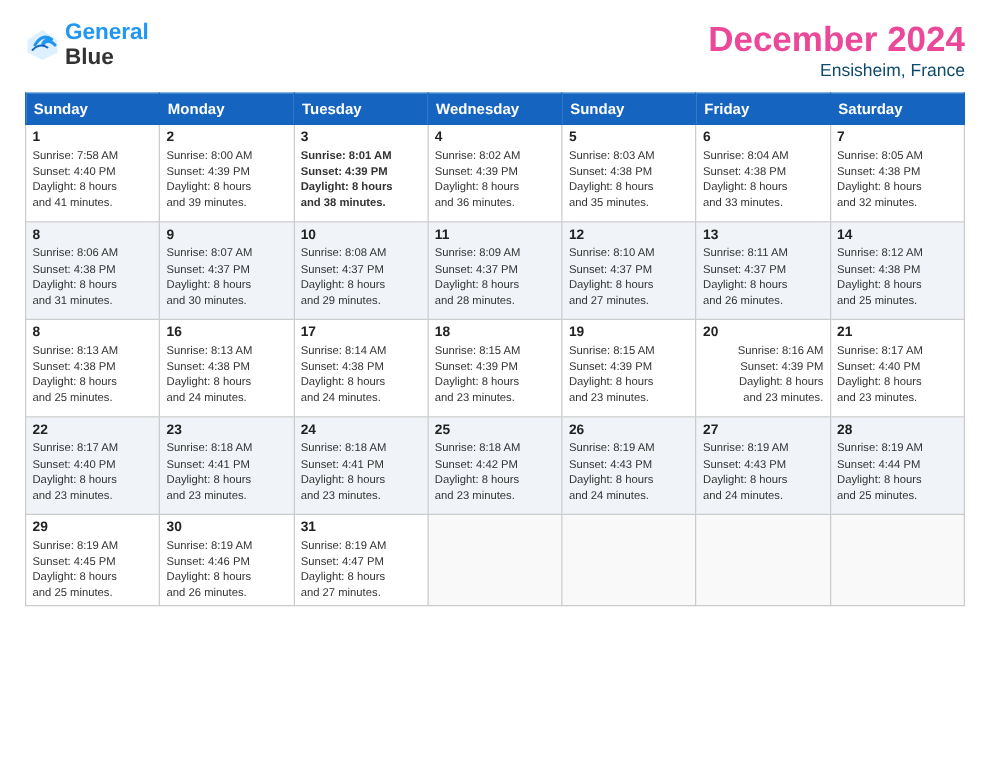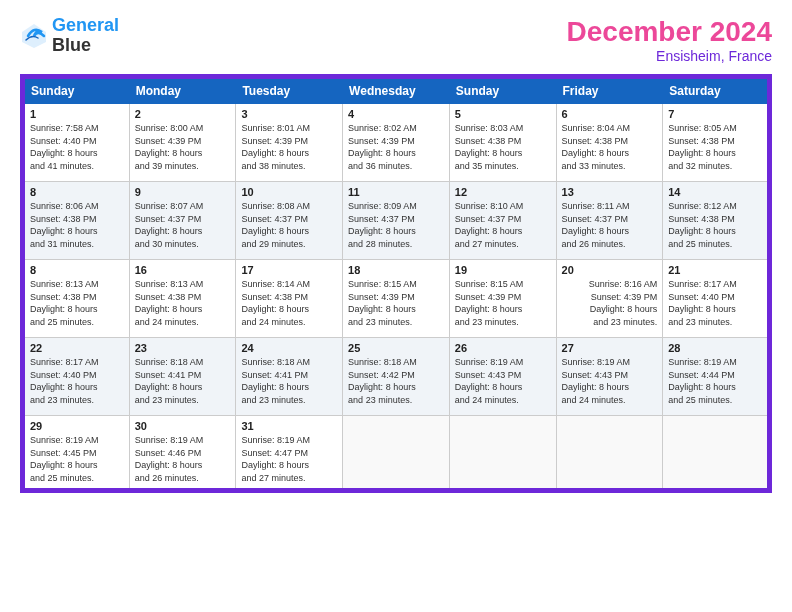--- a/index.html
+++ b/index.html
@@ -44,25 +44,25 @@
     .title-block {
       text-align: right;
     }
     .main-title {
       font-size: 28px;
       font-weight: bold;
       color: #ec4899;
     }
     .subtitle {
       font-size: 14px;
-      color: #6d28d9;
+      color: #0c4a6e;
     }
     .calendar {
       flex: 1;
-      border: 5px solid #6d28d9;
+      border: 1px solid #6d28d9;
       border-collapse: collapse;
       width: 100%;
       table-layout: fixed;
     }
     .calendar th {
       background: #1565C0;
       color: #fff;
       font-size: 12px;
       font-weight: bold;
       text-align: left;
@@ -145,21 +145,21 @@
           </td>
           <td>
             <span class="day-num">2</span>
             <div class="day-info" style="white-space: pre-line;">Sunrise: 8:00 AM
 Sunset: 4:39 PM
 Daylight: 8 hours
 and 39 minutes.</div>
           </td>
           <td>
             <span class="day-num">3</span>
-            <div class="day-info" style="white-space: pre-line;">Sunrise: 8:01 AM
+            <div class="day-info" style="white-space: pre-line; font-weight: bold;">Sunrise: 8:01 AM
 Sunset: 4:39 PM
 Daylight: 8 hours
 and 38 minutes.</div>
           </td>
           <td>
             <span class="day-num">4</span>
             <div class="day-info" style="white-space: pre-line;">Sunrise: 8:02 AM
 Sunset: 4:39 PM
 Daylight: 8 hours
 and 36 minutes.</div>

